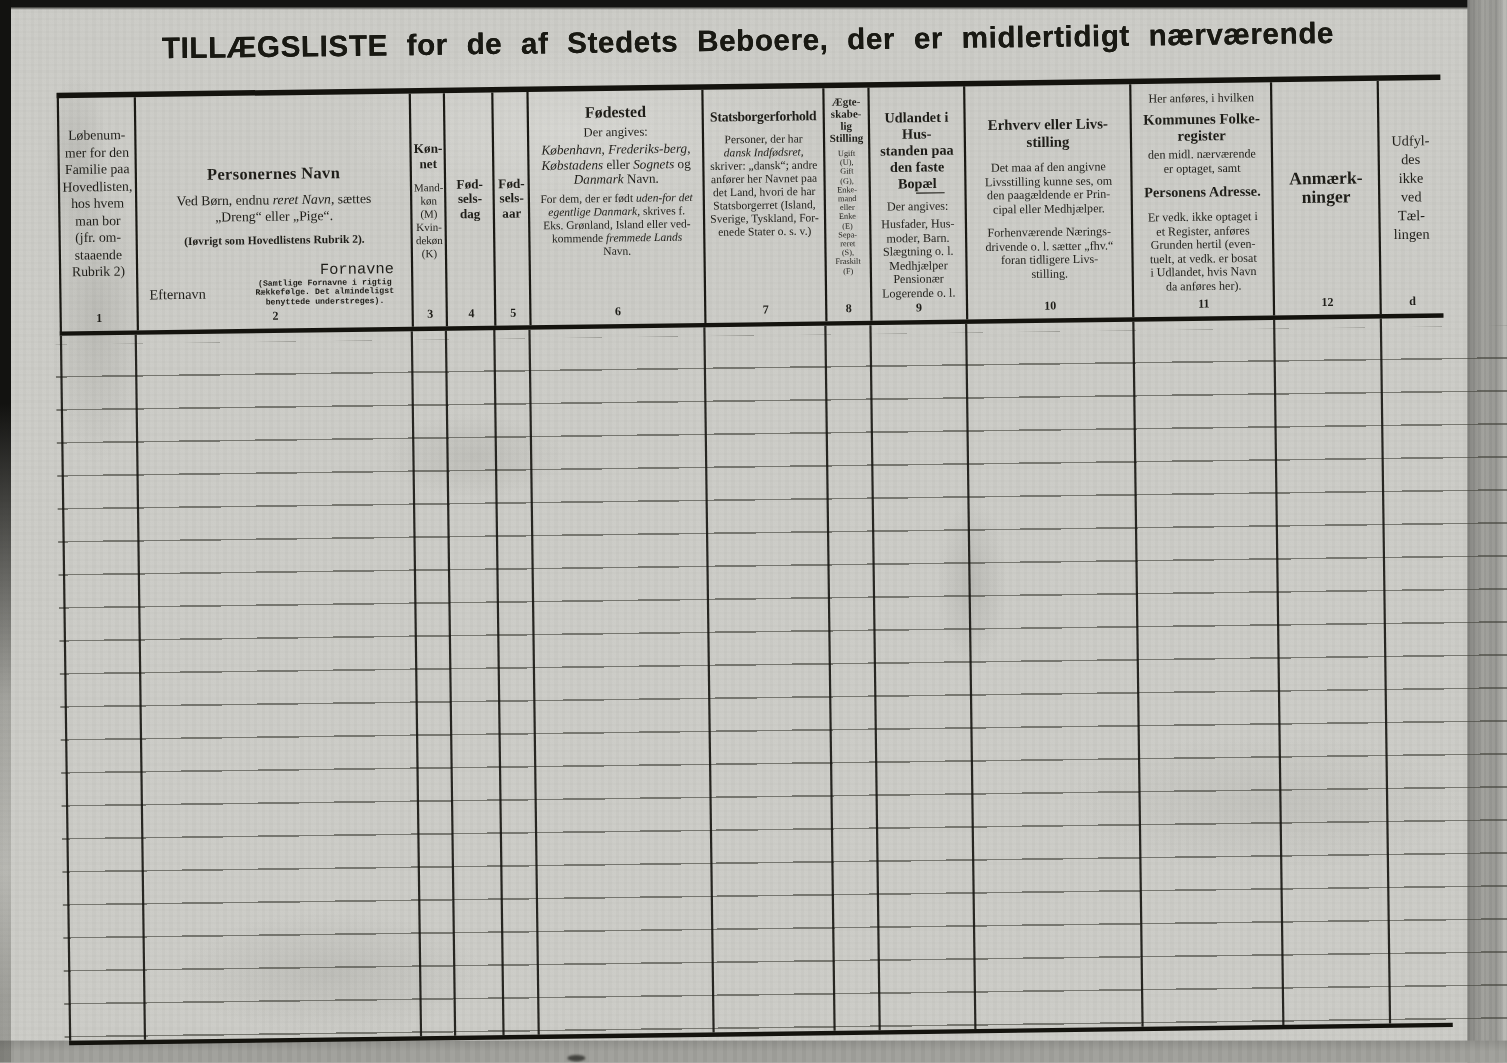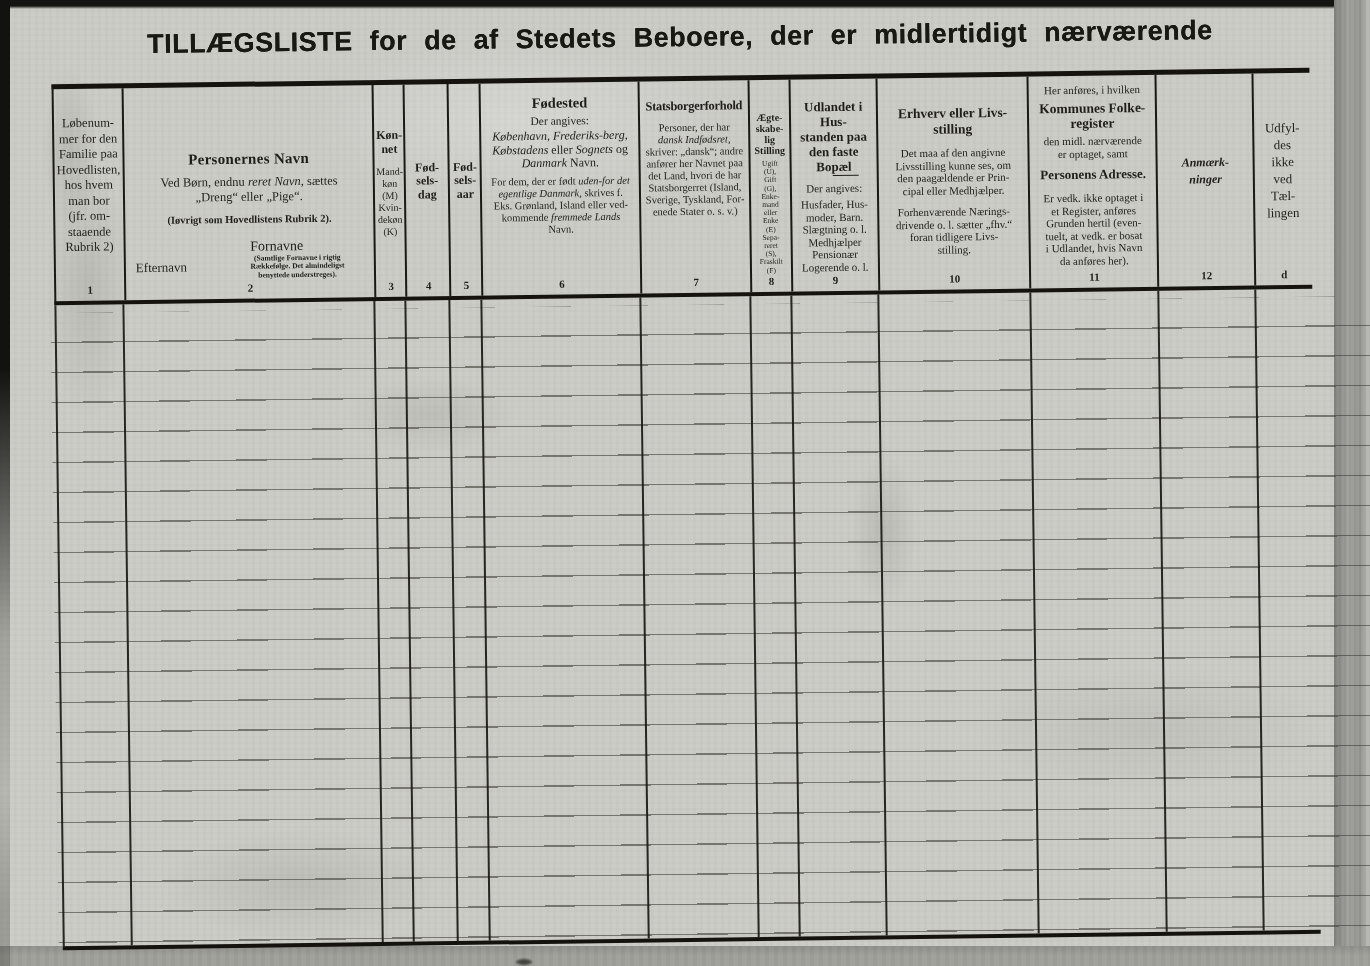--- a/index.html
+++ b/index.html
@@ -64,44 +64,44 @@
   .pre{white-space:pre-line;}
   .it{font-style:italic;}
   .u{border-bottom:1.5px solid #1f1e19;padding-bottom:16px;}
   
   .t-c1{font-size:12.5px;line-height:15.5px;}
   .h-c2{font-size:15px;font-weight:bold;letter-spacing:.3px;}
   .n-c2{font-size:12.5px;line-height:15px;margin-top:7px;}
   .n2-c2{font-size:10.5px;font-weight:bold;margin-top:9px;}
   .namesrow{margin-top:auto;width:100%;display:flex;align-items:flex-start;padding:0 6px 1px 10px;box-sizing:border-box;}
   .efternavn{font-size:13px;margin-top:20px;}
-  .fornavne-wrap{margin-left:auto;margin-right:24px;display:flex;flex-direction:column;align-items:flex-start;}
+  .fornavne-wrap{margin-left:auto;margin-right:10px;display:flex;flex-direction:column;align-items:flex-end;font-family:Liberation Mono, monospace;}
   .fornavne{font-size:14px;}
   .fsmall{font-size:7.5px;font-weight:bold;line-height:8.5px;}
   .h-sm{font-size:12px;font-weight:bold;line-height:13.5px;}
   .sub-c3{font-size:10px;line-height:12px;margin-top:10px;}
   .h-c6{font-size:14.5px;font-weight:bold;}
   .lead{font-size:11.5px;margin-top:3px;}
   .p1-c6{font-size:12px;line-height:13.5px;margin-top:3px;}
   .p2-c6{font-size:10.5px;line-height:12px;margin-top:5px;}
   .h-c7{font-size:12.5px;font-weight:bold;white-space:nowrap;letter-spacing:-.3px;}
   .p-c7{font-size:10.5px;line-height:12px;margin-top:8px;}
-  .h-c8{font-size:10px;font-weight:bold;line-height:11px;margin-top:24px;}
+  .h-c8{font-size:10px;font-weight:bold;line-height:11px;}
   .sub-c8{font-size:7.5px;line-height:8.2px;margin-top:4px;}
   .h-c9{font-size:13px;font-weight:bold;line-height:15px;}
   .lead-c9{font-size:11px;margin-top:8px;}
   .p-c9{font-size:11px;line-height:12.5px;margin-top:4px;}
   .h-c10{font-size:13.5px;font-weight:bold;line-height:16px;}
   .p-c10{font-size:11px;line-height:12.5px;margin-top:9px;}
   .lead-c11{font-size:11px;}
   .h1-c11{font-size:13.5px;font-weight:bold;line-height:15px;margin-top:5px;}
   .mid-c11{font-size:11px;line-height:12.5px;margin-top:4px;}
   .h2-c11{font-size:13px;font-weight:bold;margin-top:7px;}
   .p-c11{font-size:11px;line-height:12.5px;margin-top:9px;}
-  .h-c12{font-size:12px;font-weight:bold;line-height:17px;font-style:italic;}
+  .h-c12{font-size:16px;font-weight:bold;line-height:17px;}
   .t-cd{font-size:13px;line-height:17px;}
   .pt84{padding-top:64px;} .pt48{padding-top:44px;} .pt30{padding-top:12px;}
   .pt24{padding-top:20px;} .pt32{padding-top:28px;} .pt10{padding-top:8px;}
   .pt8{padding-top:18px;}
   
   .tbody{position:relative;height:641px;border-bottom:4px solid #14130e;overflow:visible;}
   .rowlines{position:absolute;left:-4px;right:-60px;top:8px;height:633px;
     background:repeating-linear-gradient(180deg, transparent 0 28.6px, rgba(62,62,54,.60) 28.6px 30px);}
   .vline{position:absolute;top:0;bottom:0;width:2px;background:#191813;opacity:.92;}
 </style>

